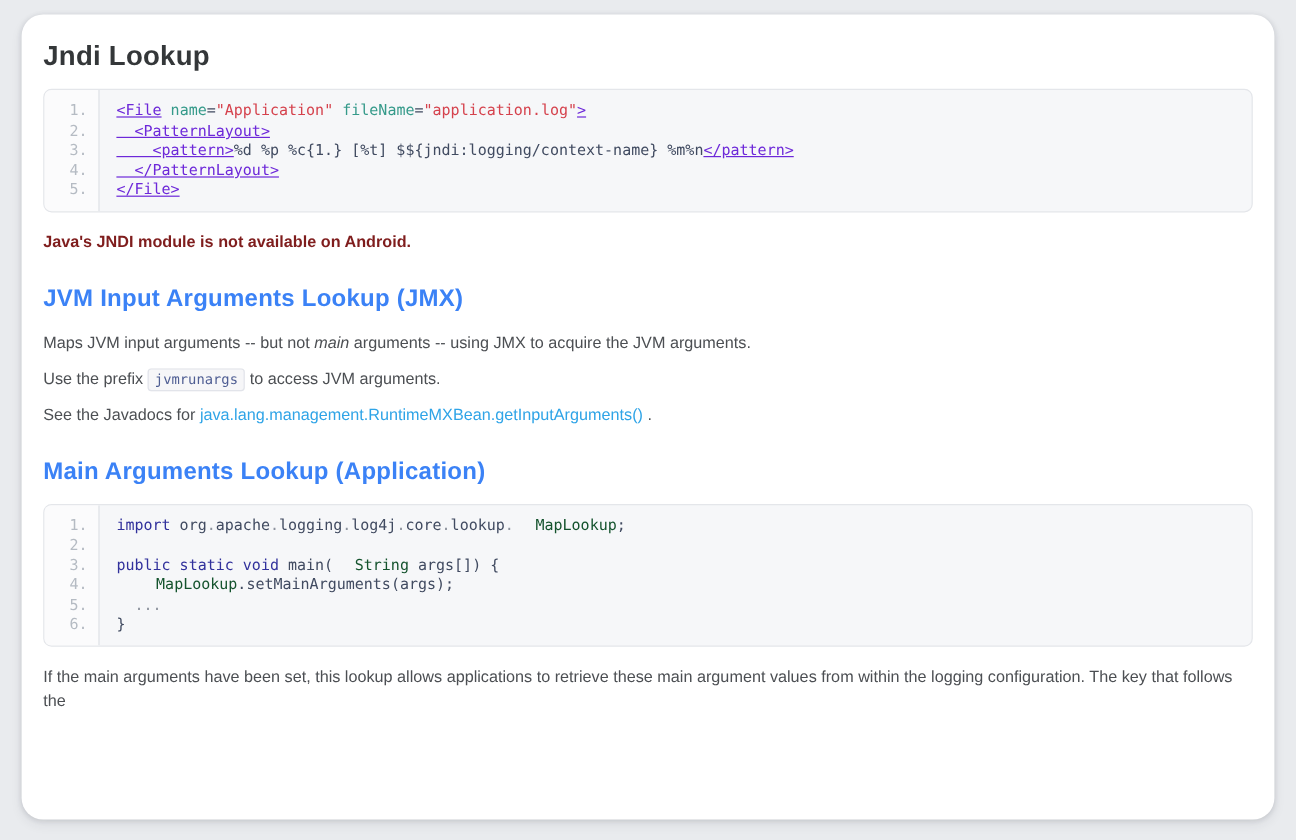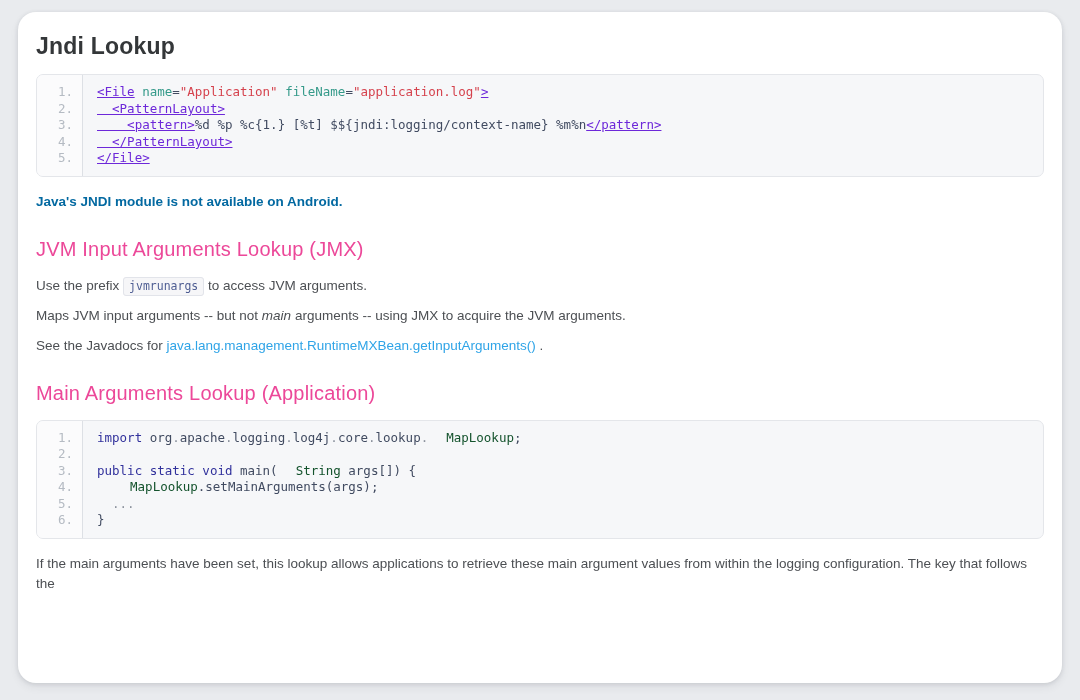--- a/index.html
+++ b/index.html
@@ -16,25 +16,25 @@
     box-shadow: 0 1px 4px rgba(40,45,60,0.13), 0 4px 10px rgba(40,45,60,0.07);
     padding: 15px 18px 18px 18px;
     height: 638px;
     overflow: hidden;
   }
   h1 {
     font-size: 23px; line-height: 1.15; font-weight: 700;
     color: #343739; margin: 6px 0 15px 0; letter-spacing: 0.2px;
   }
   h2 {
-    font-size: 20px; line-height: 1.15; font-weight: 400;
-    color: #ec4899; margin: 26px 0 15px 0; letter-spacing: 0.2px;
+    font-size: 20px; line-height: 1.15; font-weight: 700;
+    color: #3b82f6; margin: 26px 0 15px 0; letter-spacing: 0.2px;
   }
   p { font-size: 13.5px; line-height: 20px; margin: 10px 0; }
-  p.note { font-weight: 700; color: #0369a1; margin: 13px 0; }
+  p.note { font-weight: 700; color: #7f1d1d; margin: 13px 0; }
   a.lnk { color: var(--link, #2fa4e7); text-decoration: none; cursor: pointer; }
   em { font-style: italic; }
   code.ic {
     font-family: "DejaVu Sans Mono", monospace;
     font-size: 11.5px;
     color: var(--inline_code_text, #4f5e93);
     background: #f6f6f8;
     border: 1px solid #e2e4ea;
     border-radius: 3px;
     padding: 1px 5px 2px 5px;
@@ -93,22 +93,22 @@
           <div class="ln">4.</div>
           <div class="ln">5.</div>
         </div>
       <div class="code-lines"><div class="cl-row"><span class="tk-tg">&lt;File</span><span class="tk-pl"> </span><span class="tk-at">name</span><span class="tk-pl">=</span><span class="tk-st">"Application"</span><span class="tk-pl"> </span><span class="tk-at">fileName</span><span class="tk-pl">=</span><span class="tk-st">"application.log"</span><span class="tk-tg">&gt;</span></div><div class="cl-row"><span class="tk-tg">  &lt;PatternLayout&gt;</span></div><div class="cl-row"><span class="tk-tg">    &lt;pattern&gt;</span><span class="tk-pl">%d %p %c{1.} [%t] $${jndi:logging/context-name} %m%n</span><span class="tk-tg">&lt;/pattern&gt;</span></div><div class="cl-row"><span class="tk-tg">  &lt;/PatternLayout&gt;</span></div><div class="cl-row"><span class="tk-tg">&lt;/File&gt;</span></div></div>
     </div>
 
     <p class="note">Java's JNDI module is not available on Android.</p>
 
     <h2>JVM Input Arguments Lookup (JMX)</h2>
 
+    <p><span>Maps JVM input arguments -- but not </span><em>main</em><span> arguments -- using JMX to acquire the JVM arguments.</span></p>
     <p><span>Use the prefix </span><code class="ic">jvmrunargs</code><span> to access JVM arguments.</span></p>
-    <p><span>Maps JVM input arguments -- but not </span><em>main</em><span> arguments -- using JMX to acquire the JVM arguments.</span></p>
     <p><span>See the Javadocs for </span><a class="lnk" href="#">java.lang.management.RuntimeMXBean.getInputArguments()</a><span> .</span></p>
 
 
     <h2>Main Arguments Lookup (Application)</h2>
 
 
     <div class="codeblock">
       <div class="gutter">
           <div class="ln">1.</div>
           <div class="ln">2.</div>

